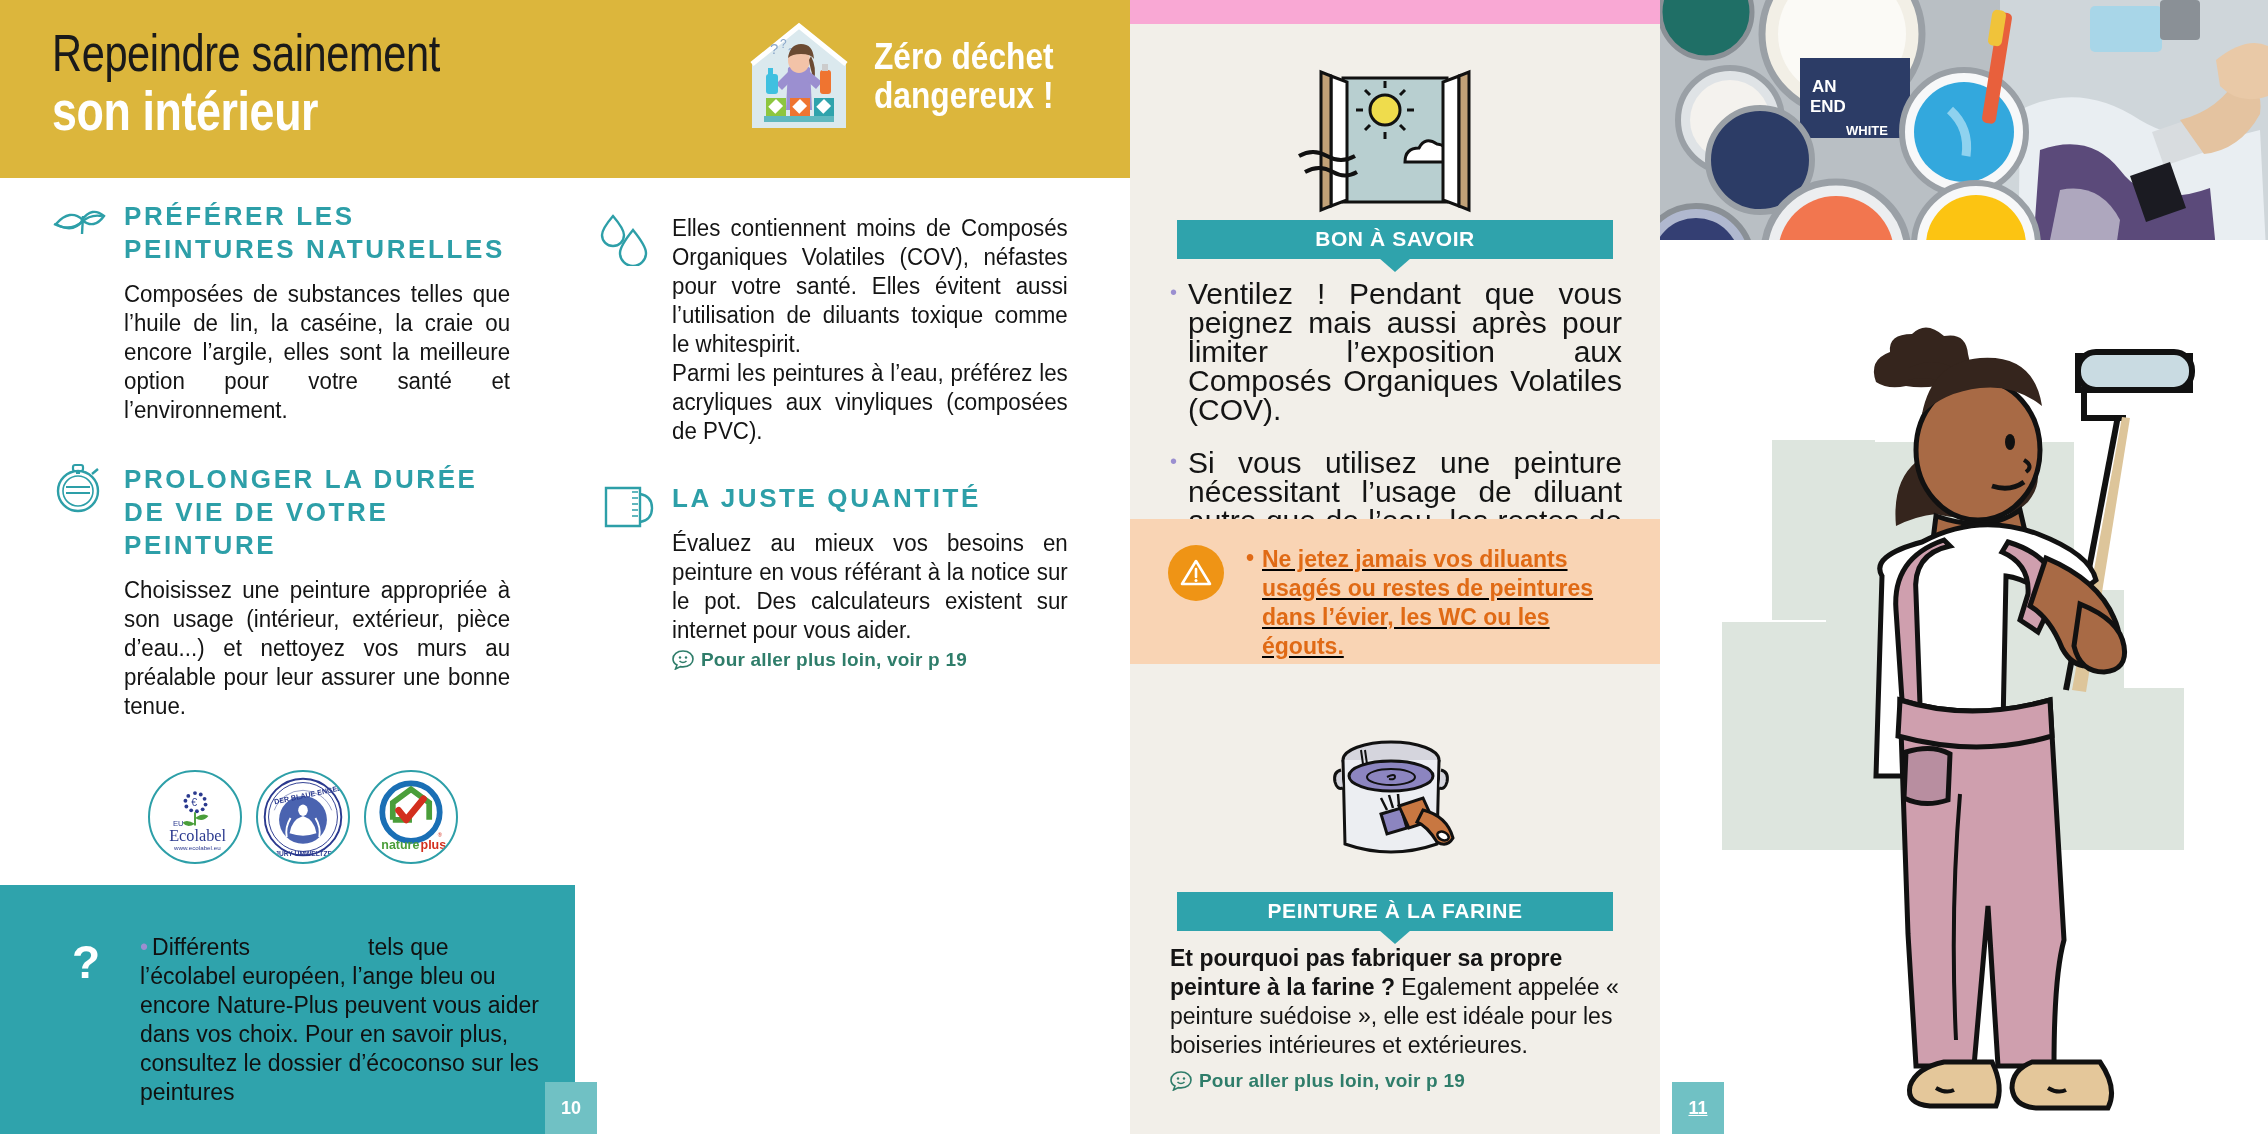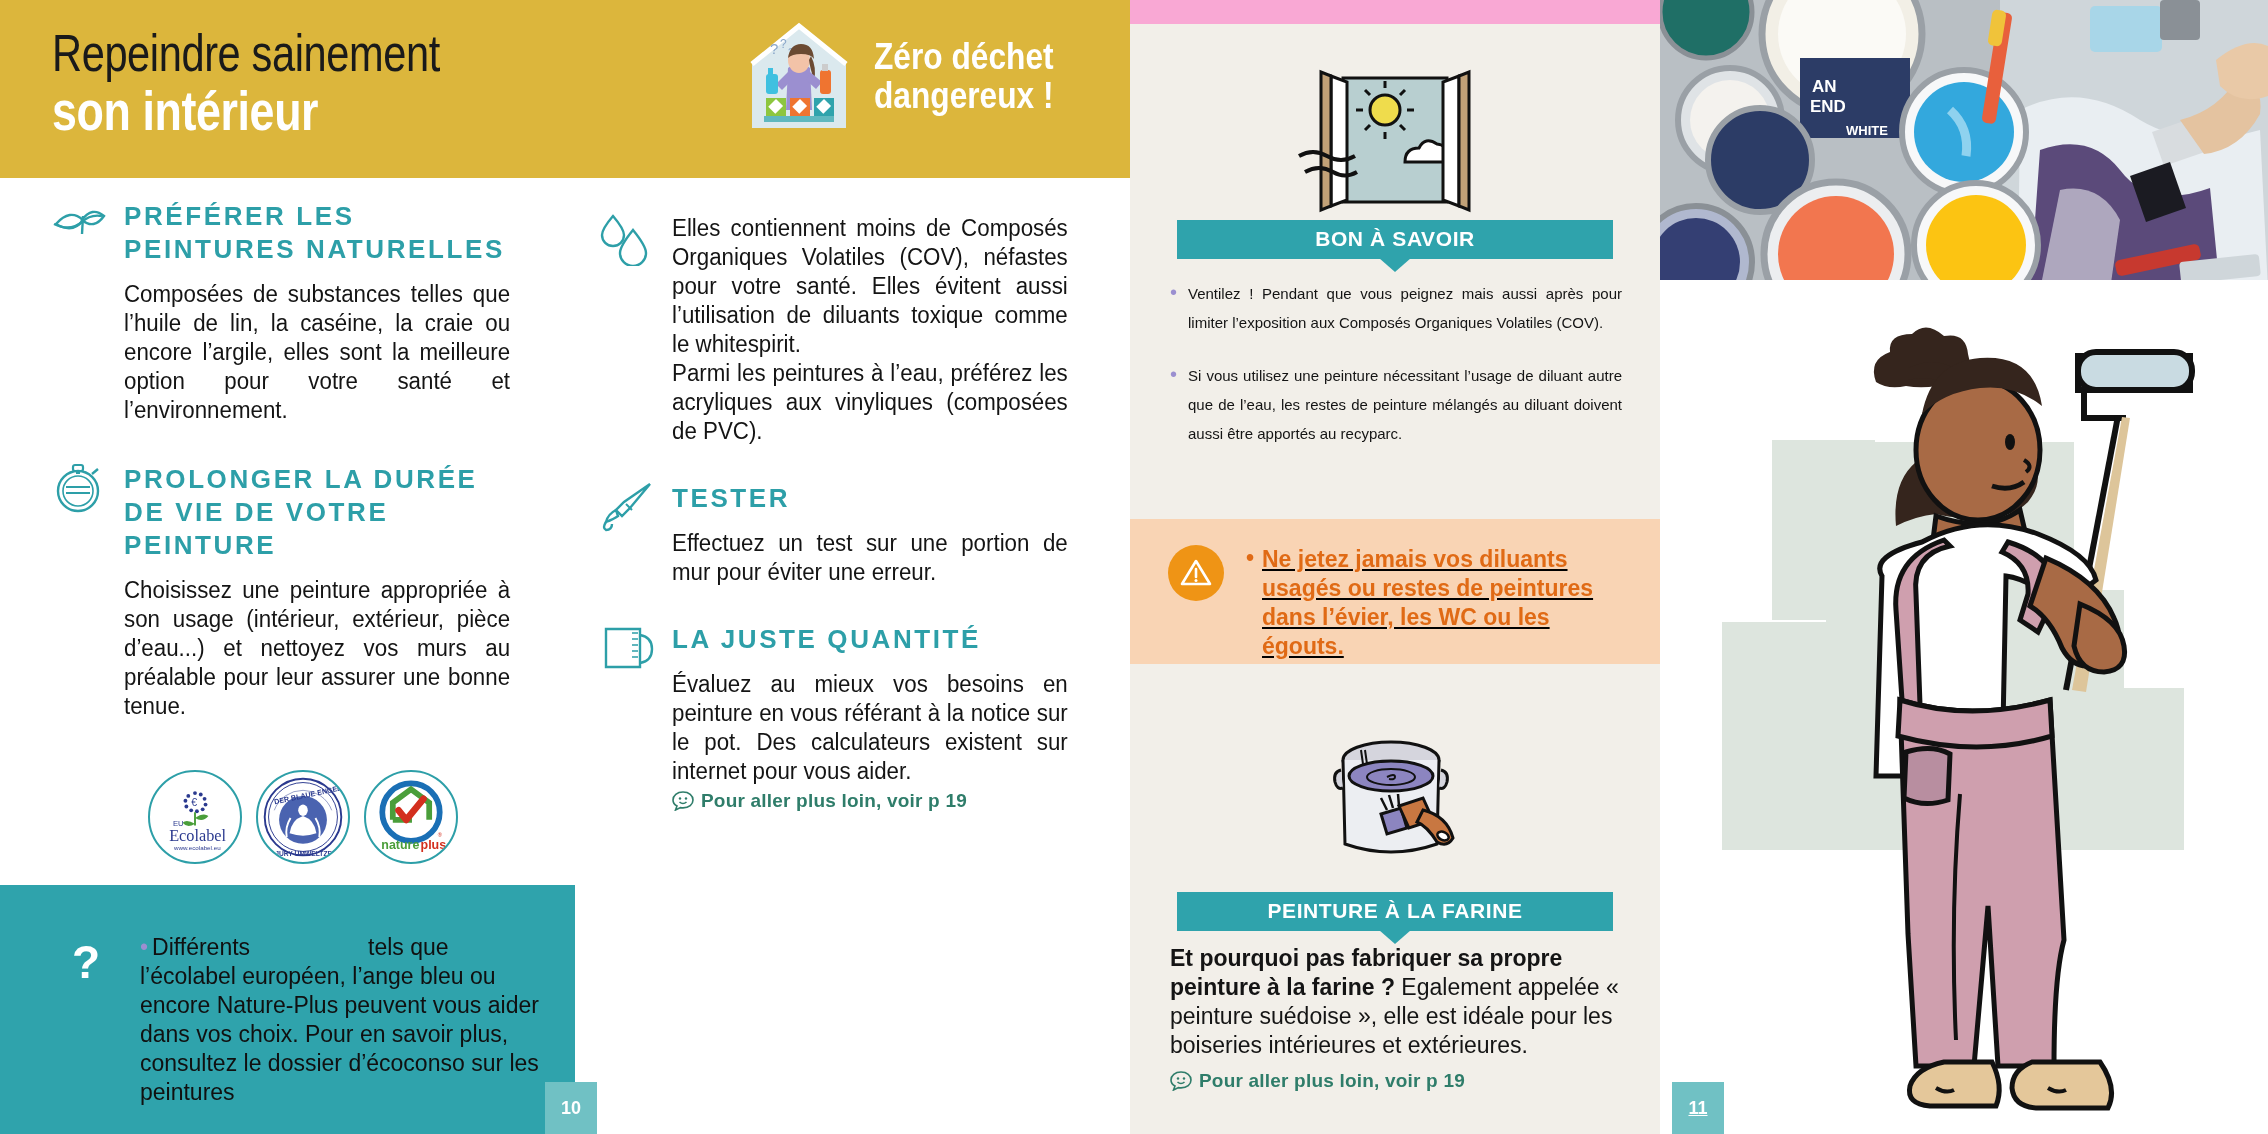--- a/index.html
+++ b/index.html
@@ -115,21 +115,21 @@
   }
   .tag .notch {
     position:absolute; left:50%; transform:translateX(-50%); bottom:-13px;
     width:0; height:0; border-left:16px solid transparent; border-right:16px solid transparent;
     border-top:14px solid #2fa3ac;
   }
   .mid-bullets { position:absolute; left:40px; top:255px; width:452px; }
   .mid-bullets li {
     list-style:none; position:relative; padding-left:18px; margin-bottom:24px;
     font-family:"Liberation Sans Narrow","Liberation Sans",sans-serif;
-    font-size:15px; line-height:29px; color:#141414; text-align:justify;
+    font-size:30px; line-height:29px; color:#141414; text-align:justify;
   }
   .mid-bullets li::before {
     content:"•"; position:absolute; left:0; top:-1px; color:#9b8fd0; font-size:20px;
   }
 
   .warn-box {
     position:absolute; left:1130px; top:519px; width:530px; height:145px;
     background:#f9d4b4;
   }
   .warn-inner { position:absolute; left:38px; top:26px; display:flex; gap:22px; align-items:flex-start;text-decoration:underline; }
@@ -149,21 +149,21 @@
   .farine-body {
     position:absolute; left:40px; top:920px; width:452px;
     font-family:"Liberation Sans Narrow","Liberation Sans",sans-serif;
     font-size:23px; line-height:29px; color:#141414;
   }
   .farine-body b { font-weight:700; }
 
   
   .right-page { position:absolute; left:1660px; top:0; width:608px; height:1134px; background:#ffffff; }
   .photo {
-    position:absolute; left:0; top:0; width:608px; height:280px; overflow:hidden;
+    position:absolute; left:0; top:0; width:608px; height:240px; overflow:hidden;
   }
   .illus-wrap { position:absolute; left:0; top:290px; width:608px; height:844px; }
 
   svg { display:block; }
 </style>
 </head>
 <body>
 
 <div class="spread">
 
@@ -240,30 +240,20 @@
 
         <div class="entry">
           <svg class="ico" viewBox="0 0 56 52">
             <path d="M13 2 q11 13 11 19 a11 11 0 0 1 -22 0 q0 -6 11 -19z" fill="none" stroke="#2d9fa8" stroke-width="2.4"></path>
             <path d="M33 16 q13 16 13 23 a13 13 0 0 1 -26 0 q0 -7 13 -23z" fill="none" stroke="#2d9fa8" stroke-width="2.4"></path>
           </svg>
           <p style="white-space:pre-line;">Elles contiennent moins de Composés Organiques Volatiles (COV), néfastes pour votre santé. Elles évitent aussi l’utilisation de diluants toxique comme le whitespirit.
 Parmi les peintures à l’eau, préférez les acryliques aux vinyliques (composées de PVC).</p>
         </div>
 
-        <div class="entry" style="margin-top:36px;">
-          <svg class="ico" viewBox="0 0 56 52">
-            <path d="M50 2 L30 26 L22 34 L16 28 L24 20z" fill="none" stroke="#2d9fa8" stroke-width="2.4"></path>
-            <path d="M16 28 q-8 4 -10 12 q8 -3 12 -6z" fill="none" stroke="#2d9fa8" stroke-width="2.4"></path>
-            <path d="M6 40 q-4 6 0 8 q6 0 6 -6" fill="none" stroke="#2d9fa8" stroke-width="2.4"></path>
-            <path d="M26 22 l6 6" stroke="#2d9fa8" stroke-width="2" fill="none"></path>
-          </svg>
-          <h3>TESTER</h3>
-          <p>Effectuez un test sur une portion de mur pour éviter une erreur.</p>
-        </div>
 
         <div class="entry" style="margin-top:36px;">
           <svg class="ico" viewBox="0 0 56 52">
             <path d="M6 6 h34 v38 h-34z" fill="none" stroke="#2d9fa8" stroke-width="2.4"></path>
             <path d="M40 12 q12 2 12 14 q0 12 -12 14" fill="none" stroke="#2d9fa8" stroke-width="2.4"></path>
             <path d="M32 10 h6 M32 16 h6 M32 22 h6 M32 28 h6 M32 34 h6" stroke="#2d9fa8" stroke-width="1.6"></path>
           </svg>
           <h3>LA JUSTE QUANTITÉ</h3>
           <p>Évaluez au mieux vos besoins en peinture en vous référant à la notice sur le pot. Des calculateurs existent sur internet pour vous aider.</p>
           <div class="readmore">

